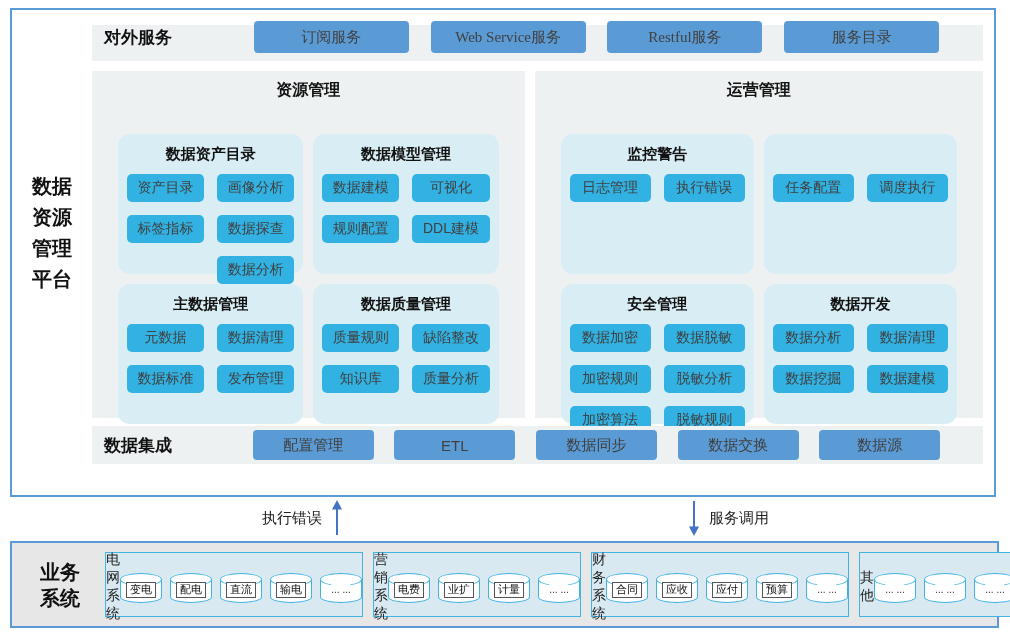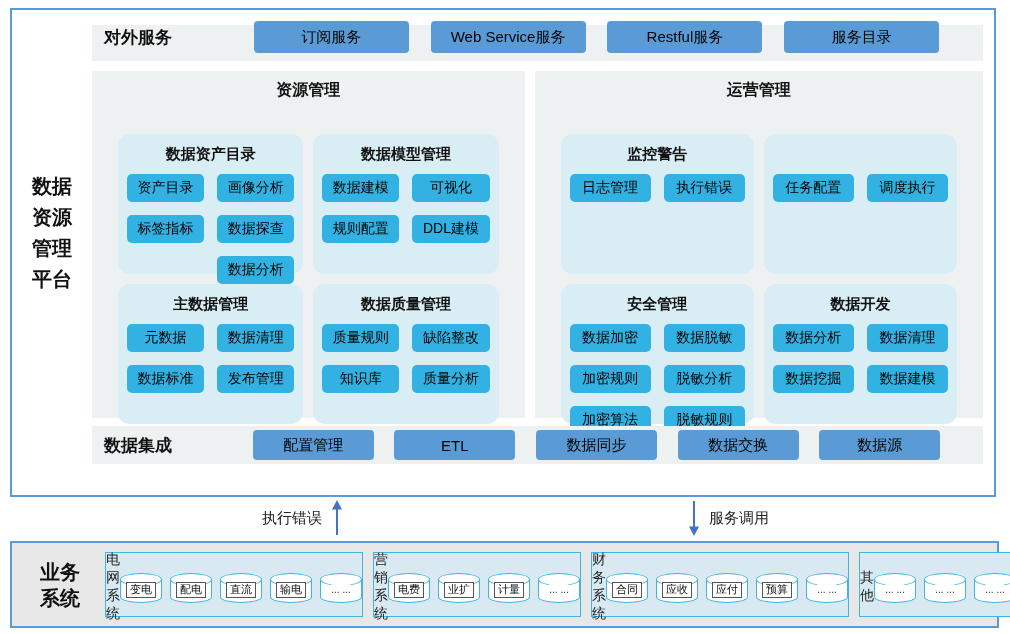--- a/index.html
+++ b/index.html
@@ -11,25 +11,25 @@
   body{width:1010px;height:633px;position:relative;background:#fff;
        font-family:"Liberation Sans","DejaVu Sans",sans-serif;color:#111;overflow:hidden;}
 
   .platform{position:absolute;left:10px;top:8px;width:986px;height:489px;
             border:2px solid var(--accent-blue);background:#fff;display:flex;}
   .platform-label{width:80px;flex:none;display:flex;align-items:center;justify-content:center;}
   .platform-label .lines{font-weight:bold;font-size:20px;line-height:1.55;margin-bottom:40px;}
   .platform-content{flex:1;display:flex;flex-direction:column;padding:15px 11px 16px 0;}
 
   .row{background:var(--panel-bg);display:flex;align-items:center;}
-  .row.services{height:36px;padding:0 22px 12px 12px;}
+  .row.services{height:36px;padding:0 22px 12px 12px;font-family:Liberation Serif, serif;}
   .row.integration{height:38px;padding:0 22px 0 12px;margin-top:8px;}
   .row-label{font-weight:bold;font-size:17px;width:128px;flex:none;}
   .row-buttons{flex:1;display:flex;justify-content:space-evenly;align-items:center;}
-  .btn{display:flex;align-items:center;justify-content:center;color:#000000;white-space:nowrap;}
+  .btn{display:flex;align-items:center;justify-content:center;color:#404040;white-space:nowrap;}
   .btn.steel{background:var(--accent-blue);border-radius:4px;font-size:15px;}
   .services .btn.steel{width:155px;height:32px;}
   .integration .btn.steel{width:121px;height:30px;}
 
   .main{display:flex;gap:10px;margin-top:10px;height:347px;}
   .panel{background:var(--panel-bg);display:flex;flex-direction:column;}
   .panel.resource{flex:434;}
   .panel.operations{flex:450;}
   .panel-title{text-align:center;font-weight:bold;font-size:16px;padding:9px 0 24px;}
   .blocks{flex:1;display:grid;grid-template-columns:1fr 1fr;grid-template-rows:140px 140px;

